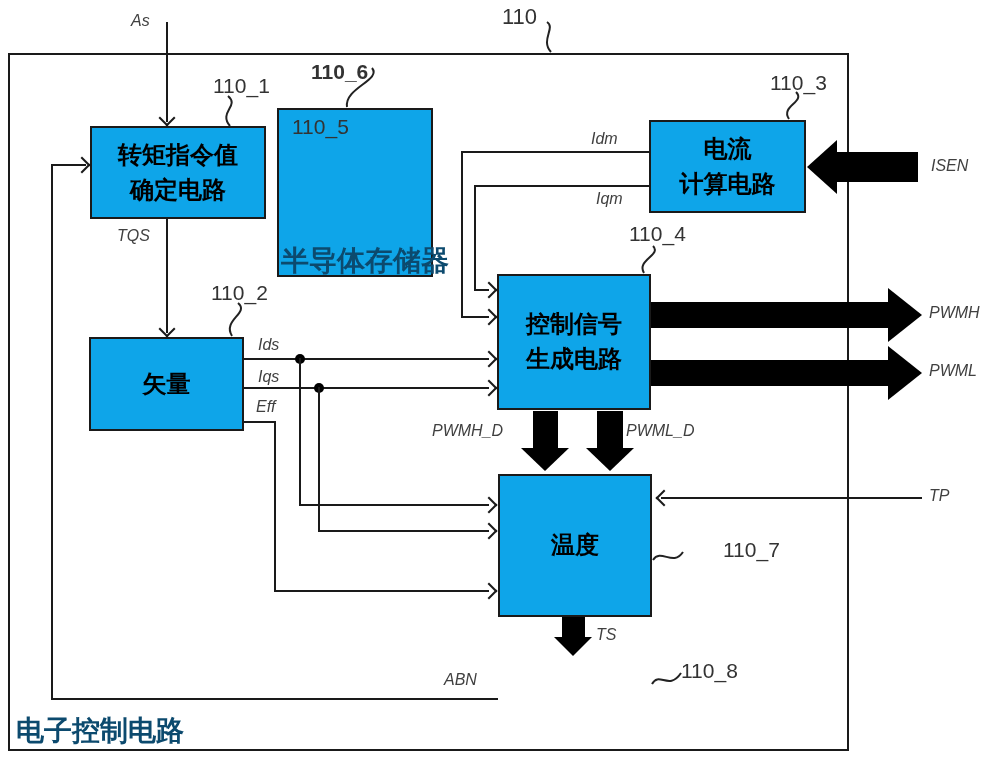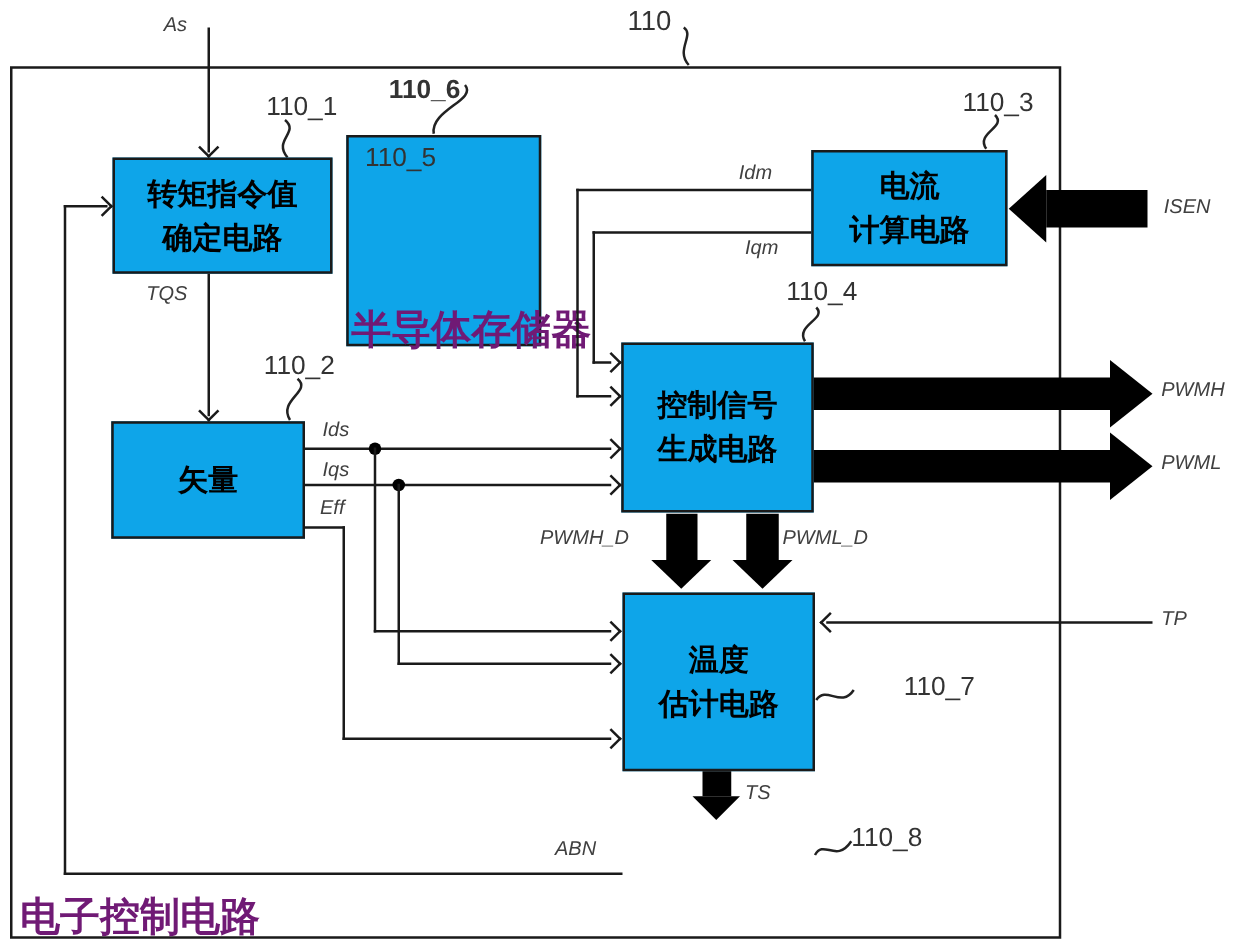--- a/index.html
+++ b/index.html
@@ -4,22 +4,22 @@
 <style>
   html,body{margin:0;padding:0;background:#fff;}
   #canvas{position:relative;width:1000px;height:760px;background:#fff;overflow:hidden;
           font-family:"Liberation Sans",sans-serif;}
   .box{position:absolute;border:2px solid #1a1a1a;background:#0ea5e9;display:flex;
        flex-direction:column;align-items:center;justify-content:center;text-align:center;
        font-family:"DejaVu Serif",serif;font-weight:bold;font-size:24px;color:#000;line-height:1.45;}
   .hline,.vline{position:absolute;background:#1a1a1a;}
   .sig{position:absolute;font-size:16px;color:#404040;white-space:nowrap;font-style:italic;}
   .ref{position:absolute;font-size:21px;color:#333;white-space:nowrap;}
-  .cjk{position:absolute;font-family:"DejaVu Serif",serif;font-weight:bold;font-size:32px;
-       color:#701a75;white-space:nowrap;}
+  .cjk{position:absolute;font-family:"DejaVu Serif",serif;font-weight:bold;font-size:28px;
+       color:#0c4a6e;white-space:nowrap;}
   .chev{position:absolute;width:10px;height:10px;border-top:2px solid #1a1a1a;
         border-right:2px solid #1a1a1a;}
   .r45{transform:rotate(45deg);}   
   .r135{transform:rotate(135deg);} 
   .r225{transform:rotate(225deg);} 
   .bar{position:absolute;background:#000;}
   .tri{position:absolute;width:0;height:0;}
   .dot{position:absolute;width:10px;height:10px;border-radius:50%;background:#000;}
   svg.leaders{position:absolute;left:0;top:0;pointer-events:none;}
 </style>
@@ -68,21 +68,20 @@
   <div class="ref" style="left:211px;top:281px;">110_2</div>
 
   <div class="box" style="left:497px;top:274px;width:150px;height:132px;">
     <span>控制信号</span>
     <span>生成电路</span>
   </div>
   <div class="ref" style="left:629px;top:222px;">110_4</div>
 
   <div class="box" style="left:498px;top:474px;width:150px;height:139px;">
     <span>温度</span>
-    <span>估计电路</span>
   </div>
   <div class="ref" style="left:686px;top:538px;margin-left:37px;">110_7</div>
 
   <div class="ref" style="left:681px;top:659px;">110_8</div>
 
   <div class="vline" style="left:166px;top:22px;width:2px;height:100px;"></div>
   <div class="chev r135" style="left:161px;top:112px;"></div>
 
   <div class="vline" style="left:166px;top:219px;width:2px;height:114px;"></div>
   <div class="chev r135" style="left:161px;top:323px;"></div>

